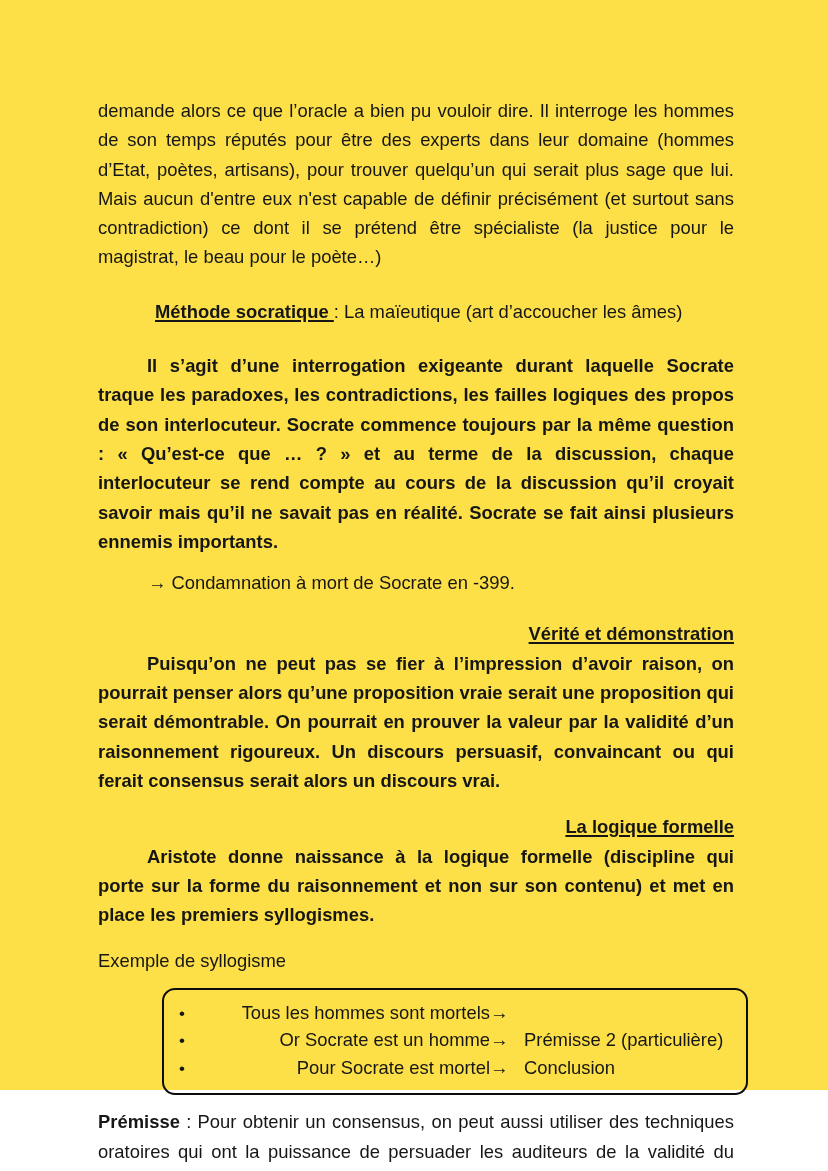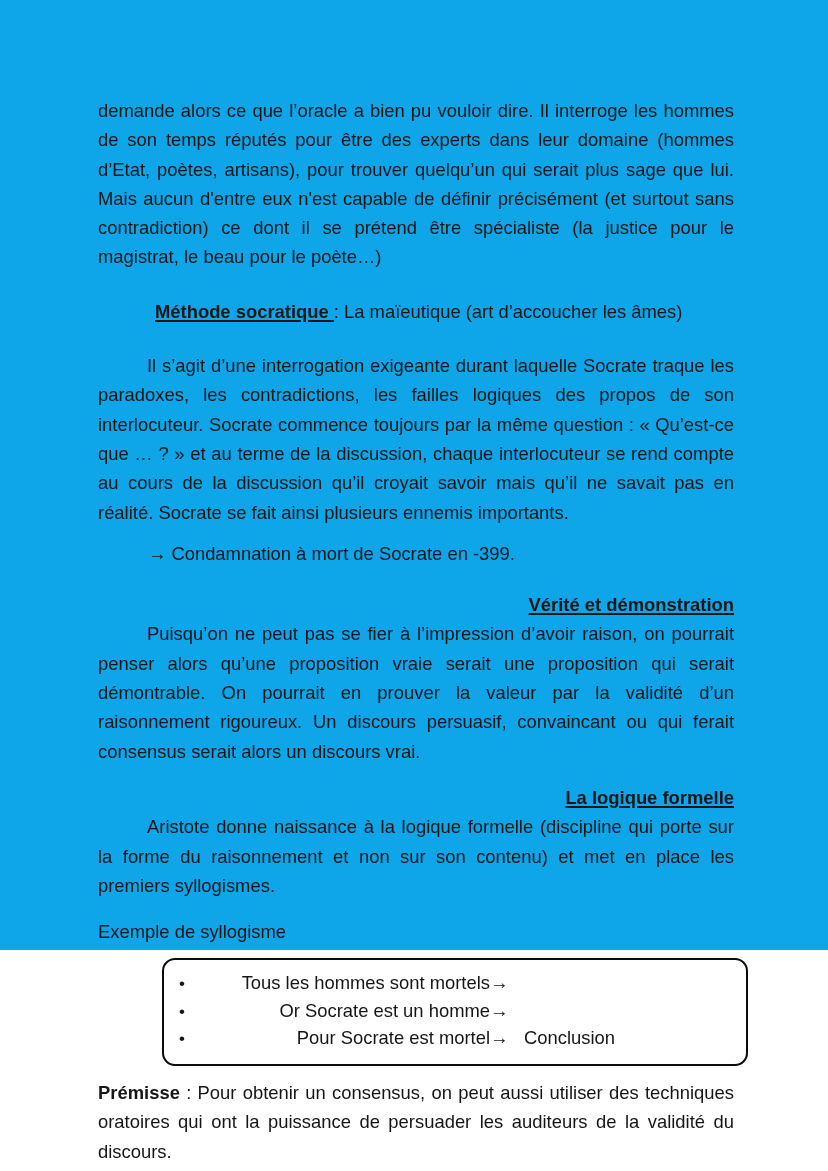--- a/index.html
+++ b/index.html
@@ -14,42 +14,42 @@
     overflow: hidden;
     font-family: "Liberation Sans", sans-serif;
     color: #161616;
     -webkit-font-smoothing: antialiased;
   }
 
   .page {
     position: absolute;
     left: 0; top: 0;
     width: 828px;
-    height: 950px;
-    background: #0ea5e9;
+    height: 1090px;
+    background: #fde047;
   }
 
   .content {
     position: absolute;
     left: 98px;
     top: 96px;
     width: 636px;
   }
 
   
   .para {
     font-size: 18.4px;
     line-height: 29.3px;
     text-align: justify;
     text-justify: inter-word;
     margin: 0;
     color: #161616;
     letter-spacing: 0.01px;
   }
-  .para.indent { text-indent: 49px; }
+  .para.indent { text-indent: 49px; font-weight: bold; }
   .para.tight  { text-indent: 0; }
 
   
   .gap-sm { height: 12px; }
   .gap-md { height: 17px; }
   .gap-lg { height: 22px; }
 
   
   .heading-line {
     font-size: 18.4px;
@@ -176,20 +176,21 @@
       <div class="syl-row">
         <span class="syl-bullet">•</span>
         <span class="syl-text">Tous les hommes sont mortels</span>
         <span class="syl-arrow">→</span>
       </div>
 
       <div class="syl-row">
         <span class="syl-bullet">•</span>
         <span class="syl-text">Or Socrate est un homme</span>
         <span class="syl-arrow">→</span>
+        <span class="syl-label">Prémisse 2 (particulière)</span>
       </div>
 
       <div class="syl-row">
         <span class="syl-bullet">•</span>
         <span class="syl-text">Pour Socrate est mortel</span>
         <span class="syl-arrow">→</span>
         <span class="syl-label">Conclusion</span>
       </div>
 
     </div>

